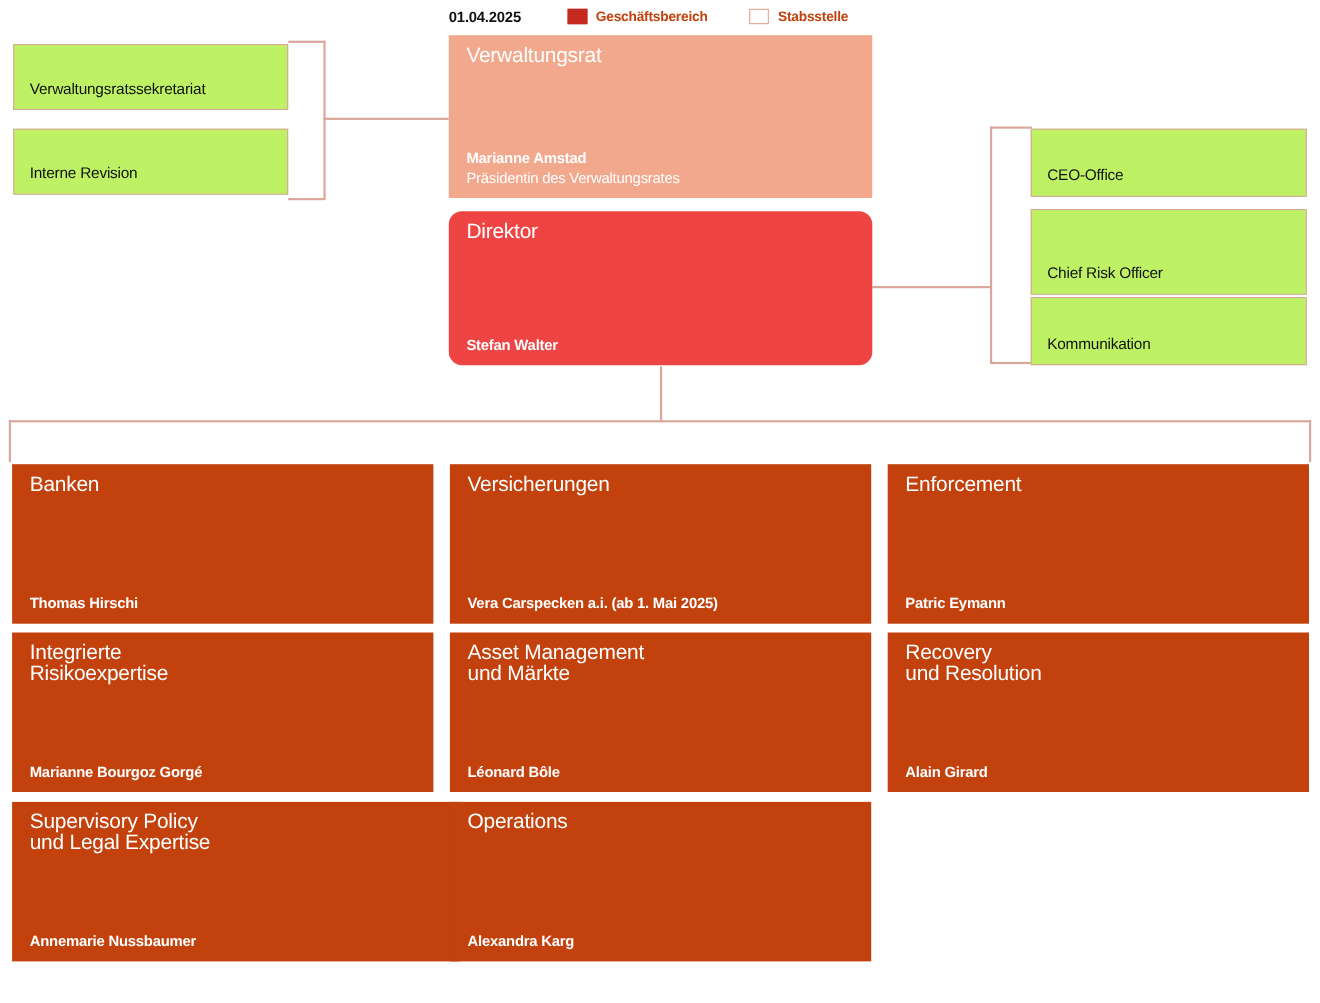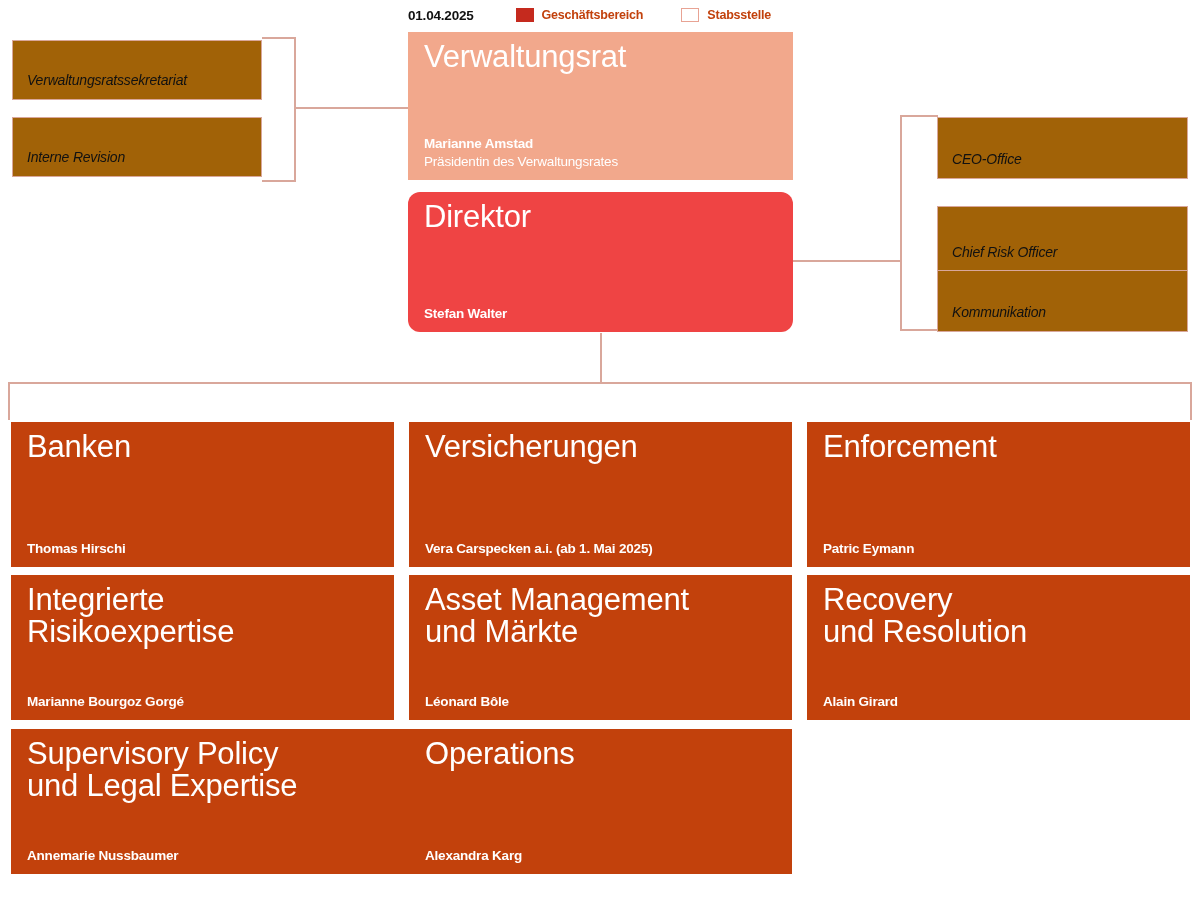--- a/index.html
+++ b/index.html
@@ -69,44 +69,43 @@
   
   .box {
     position: absolute;
     box-sizing: border-box;
   }
   .box-title {
     position: absolute;
     left: 16px;
     top: 9px;
     right: 12px;
-    font-size: 31px;
+    font-size: 19px;
     font-weight: 400;
     line-height: 1.02;
     color: #ffffff;
     white-space: pre-line;
     letter-spacing: -0.2px;
   }
   .box-people {
     position: absolute;
     left: 16px;
     bottom: 10px;
     right: 10px;
     font-size: 13.5px;
     font-weight: bold;
     line-height: 1.28;
     color: #ffffff;
     letter-spacing: -0.2px;
   }
 
   
   .box-staff {
-    background: #a16207;
+    background: #bef264;
     border: 1.4px solid #D9A79B;
-    font-style: italic;
   }
   .staff-label {
     position: absolute;
     left: 14px;
     bottom: 11px;
     right: 8px;
     font-size: 14px;
     font-weight: 400;
     color: #111111;
     letter-spacing: -0.2px;
@@ -193,21 +192,21 @@
     <div class="box-title">Direktor</div>
     <div class="box-people">
       <div>Stefan Walter</div>
     </div>
   </div>
 
   <div class="box box-staff" style="left:937px; top:117px; width:251px; height:62px;">
     <div class="staff-label">CEO-Office</div>
   </div>
 
-  <div class="box box-staff" style="left:937px; top:206px; width:251px; height:66px;">
+  <div class="box box-staff" style="left:937px; top:190px; width:251px; height:78px;">
     <div class="staff-label">Chief Risk Officer</div>
   </div>
 
   <div class="box box-staff" style="left:937px; top:270px; width:251px; height:62px;">
     <div class="staff-label">Kommunikation</div>
   </div>
 
   <div class="box box-division" style="left:11px; top:422px; width:383px; height:145px;">
     <div class="box-title">Banken</div>
     <div class="box-people">

